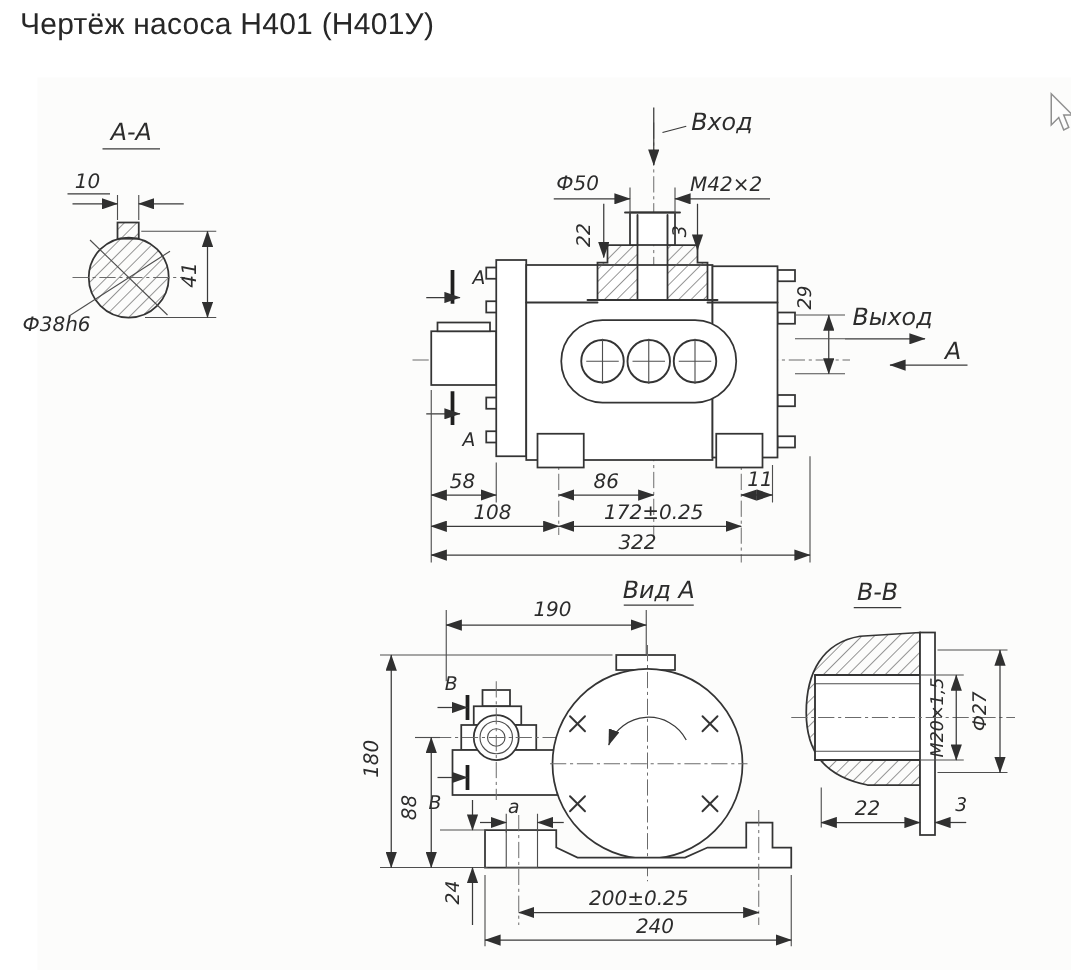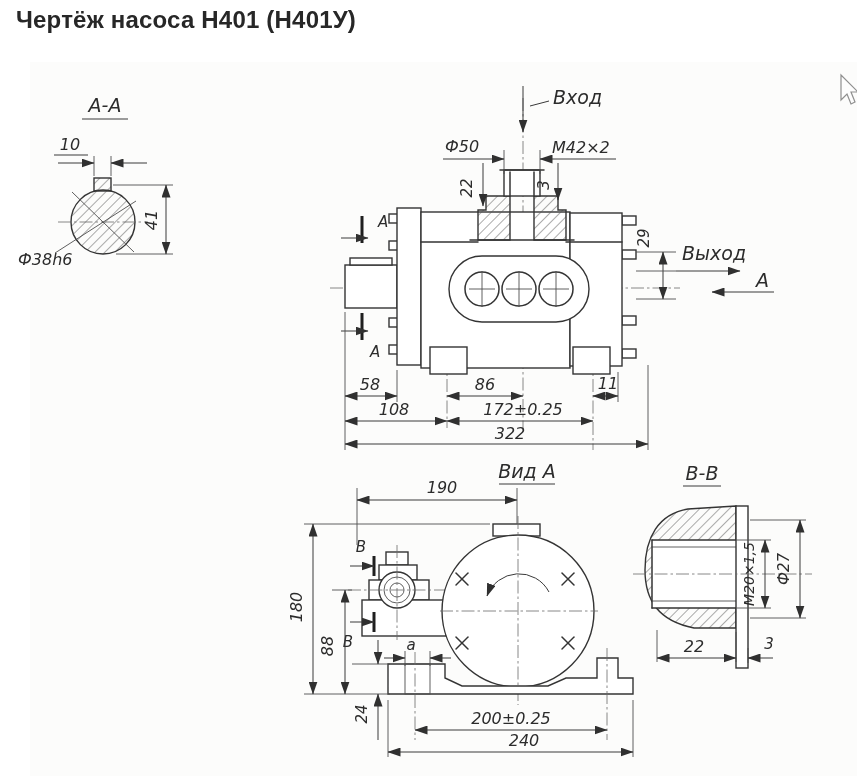--- a/index.html
+++ b/index.html
@@ -1,18 +1,18 @@
 <!DOCTYPE html>
 <html><head>
 <meta charset="utf-8">
 <style>
   html,body{margin:0;padding:0;}
   body{width:857px;height:776px;background:#ffffff;position:relative;overflow:hidden;
        font-family:"Liberation Sans",sans-serif;}
-  #title{position:absolute;left:16px;top:6px;font-size:24px;font-weight:bold;color:#272727;
+  #title{position:absolute;left:16px;top:6px;font-size:24px;font-weight:normal;color:#272727;
          letter-spacing:.2px;}
   svg{position:absolute;left:0;top:0;}
   svg text{font:italic 16px "DejaVu Sans",sans-serif;fill:#2c2c2c;}
   .t19{font-size:19px;} .t15{font-size:15px;} .t14{font-size:14px;}
   .ln{stroke:#343434;stroke-width:1.5;fill:none;stroke-linecap:round;}
   .lw{stroke:#343434;stroke-width:1.4;fill:#ffffff;}
   .tn{stroke:#4e4e4e;stroke-width:.9;fill:none;}
   .dm{stroke:#3a3a3a;stroke-width:1;fill:none;}
   .cl{stroke:#6b6b6b;stroke-width:.8;fill:none;stroke-dasharray:13 3 2.5 3;}
   .hv{fill:url(#hatch);stroke:#343434;stroke-width:1.4;}

